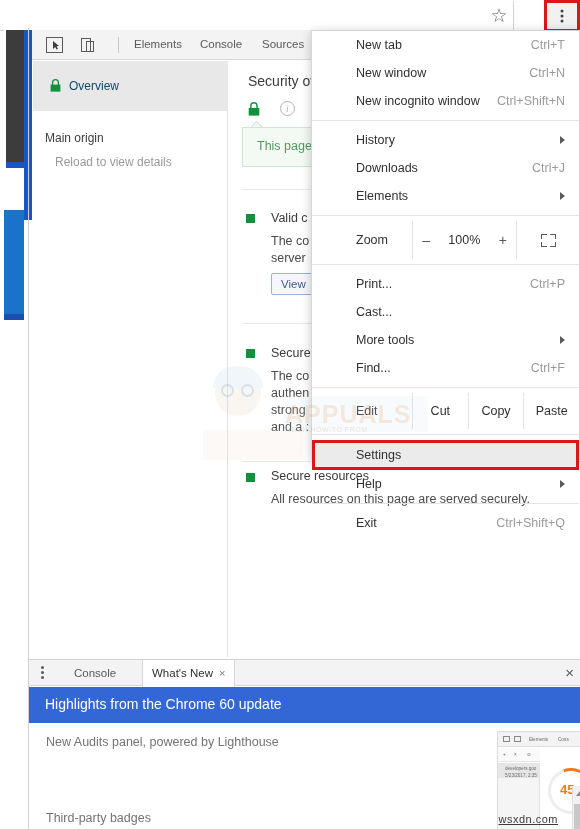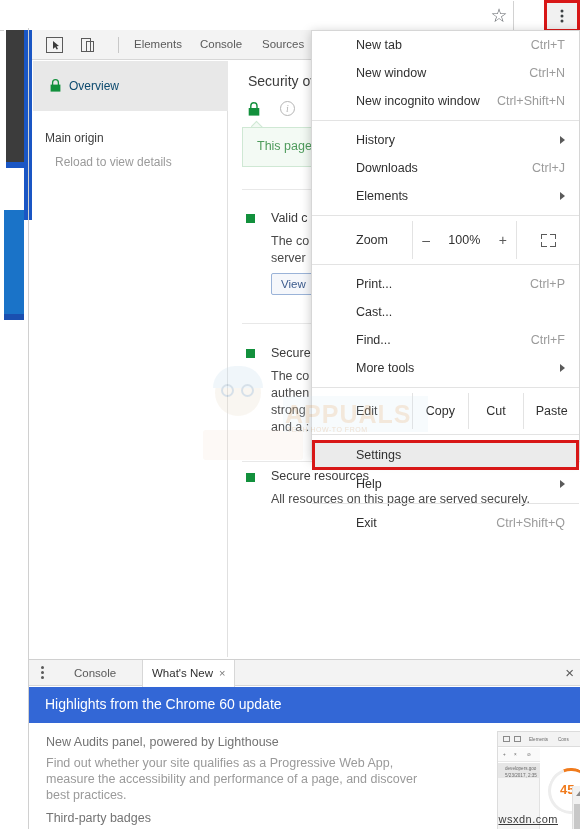--- a/index.html
+++ b/index.html
@@ -400,21 +400,20 @@
         </div>
         <div class="drawer-close">×</div>
       </div>
 
       <div class="wn-banner">
         <div class="wn-banner-text">Highlights from the Chrome 60 update</div>
       </div>
 
       <div class="wn-body">
         <div class="wn-h" style="top:12px">New Audits panel, powered by Lighthouse</div>
-        <div class="wn-p" style="top:32px">Find out whether your site qualifies as a Progressive Web App, measure the accessibility and performance of a page, and discover best practices.</div>
         <div class="wn-h" style="top:88px">Third-party badges</div>
 
         <div class="wn-thumb">
           <div class="th-bar"></div>
           <div class="th-ic" style="left:5px; top:4px"></div>
           <div class="th-ic" style="left:16px; top:4px"></div>
           <div class="th-txt" style="left:31px; top:5px">Elements</div>
           <div class="th-txt" style="left:60px; top:5px">Cons</div>
           <div class="th-bar2"></div>
           <div class="th-txt" style="left:5px; top:20px">+</div>
@@ -489,34 +488,34 @@
     <div class="menu-sep"></div>
 
     <div class="menu-item">
       <span>Print...</span>
       <span class="accel">Ctrl+P</span>
     </div>
     <div class="menu-item">
       <span>Cast...</span>
     </div>
     <div class="menu-item">
+      <span>More tools</span>
+      <span class="submenu-arrow"></span>
+    </div>
+    <div class="menu-item">
       <span>Find...</span>
       <span class="accel">Ctrl+F</span>
     </div>
-    <div class="menu-item">
-      <span>More tools</span>
-      <span class="submenu-arrow"></span>
-    </div>
 
     <div class="menu-sep"></div>
 
     <div class="edit-row">
       <div class="elabel">Edit</div>
+      <div class="ebtn">Cut</div>
       <div class="ebtn">Copy</div>
-      <div class="ebtn">Cut</div>
       <div class="ebtn">Paste</div>
     </div>
 
     <div class="menu-sep"></div>
 
     <div class="menu-item highlighted">
       <span>Settings</span>
     </div>
     <div class="menu-item">
       <span>Help</span>

